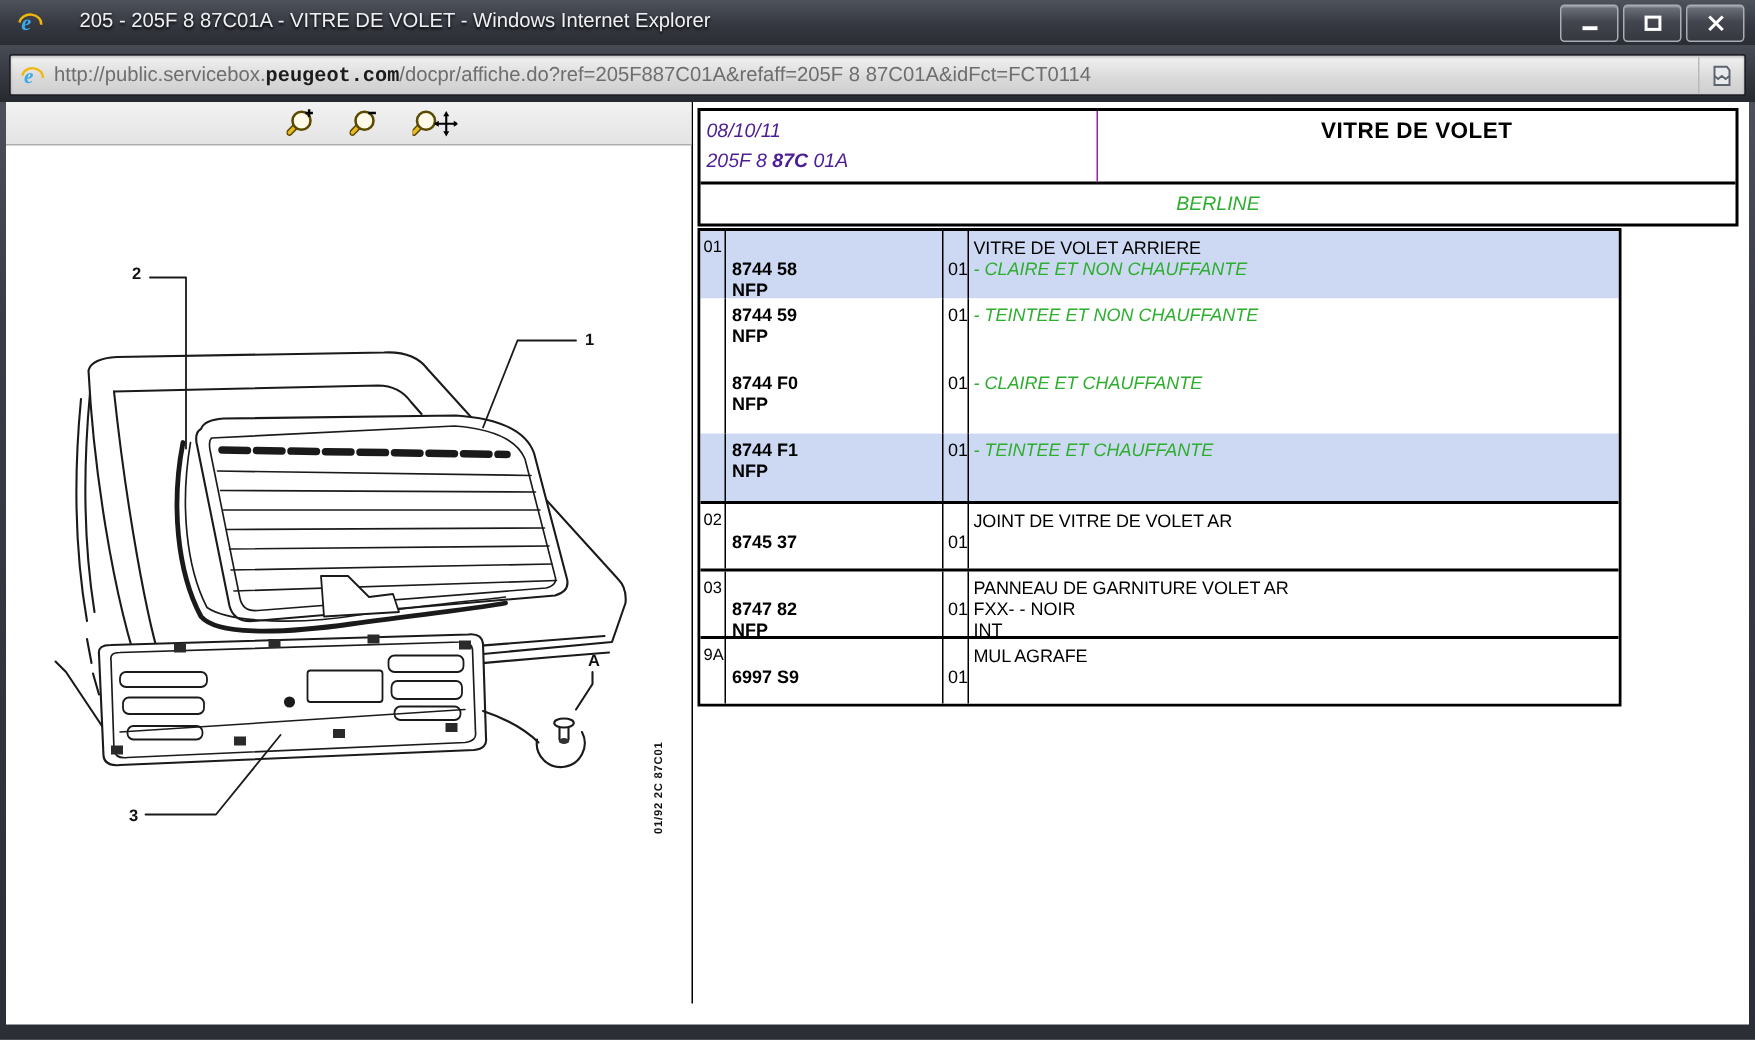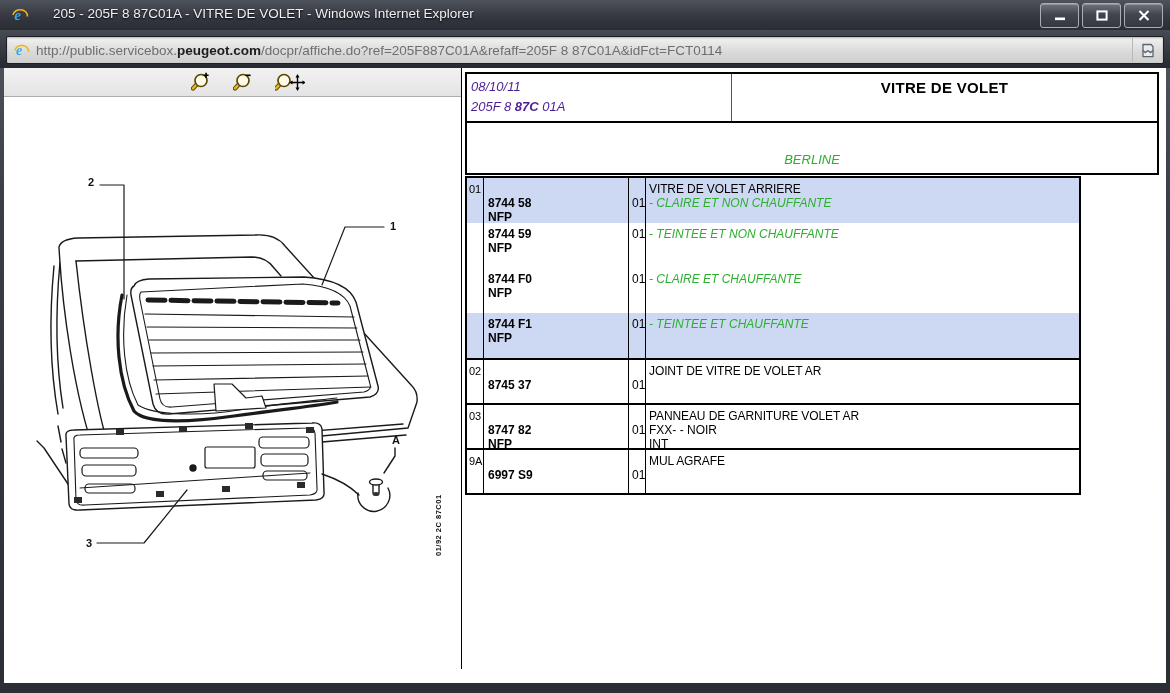--- a/index.html
+++ b/index.html
@@ -19,40 +19,40 @@
         display:flex;align-items:center;justify-content:center;}
   
   .addressbar{position:absolute;top:30px;left:0;right:0;height:38px;
               background:linear-gradient(#474b54,#30333a 70%,#262930);}
   .urlfield{position:absolute;left:6px;right:6px;top:6px;height:26px;
             border:1px solid #1d1f24;border-radius:2px;
             background:linear-gradient(#f2f2f2,#d9d9d9 60%,#cfcfcf);
             display:flex;align-items:center;box-shadow:inset 0 1px 2px rgba(0,0,0,.25);}
   .urlfield .favicon{width:17px;height:17px;margin:0 6px 0 6px;flex:0 0 auto;}
   .urltext{font-size:13.5px;color:#6e6e6e;white-space:nowrap;overflow:hidden;flex:1 1 auto;}
-  .urltext .domain{color:#1c1c1c;font-weight:bold;}
+  .urltext .domain{color:#1c1c1c;font-weight:bold;font-family:Liberation Mono, monospace;}
   .compat-btn{flex:0 0 auto;width:30px;height:24px;border-left:1px solid #b9b9b9;
               display:flex;align-items:center;justify-content:center;}
   
   .content{position:absolute;left:4px;right:4px;top:68px;bottom:10px;background:#fff;overflow:hidden;}
   .left-panel{position:absolute;left:0;top:0;width:457px;height:calc(100% - 14px);
               border-right:1px solid #000;background:#fff;}
   .toolbar{height:28px;background:linear-gradient(#f2f2f2,#e4e4e4);border-bottom:1px solid #adadad;
            display:flex;align-items:center;padding-left:183px;gap:12px;}
   .tbtn{width:30px;height:24px;display:flex;align-items:center;justify-content:center;cursor:pointer;}
   .diagram-wrap{position:absolute;left:0;right:0;top:28px;bottom:0;}
   
   .right-panel{position:absolute;left:458px;top:0;right:0;bottom:0;padding:4px 0 0 3px;}
   .htable{width:694px;border:2px solid #000;box-sizing:border-box;}
   .hrow1{display:grid;grid-template-columns:265px 1fr;border-bottom:2px solid #000;height:47px;}
   .hcell-ref{border-right:1px solid #a21caf;padding:3px 0 0 4px;font-size:13px;color:#4c1d95;line-height:20px;font-style:italic;}
   .hcell-ref b{font-weight:bold;}
   .hcell-title{display:flex;justify-content:center;padding-top:5px;
                font-size:15px;font-weight:bold;color:#000;letter-spacing:.3px;text-align:right;}
-  .hrow2{height:26px;text-align:center;font-size:13px;font-style:italic;color:#2eae2e;line-height:26px;margin-top:24px;}
+  .hrow2{height:26px;text-align:center;font-size:13px;font-style:italic;color:#2eae2e;line-height:26px;}
   .ptable{width:616px;border:2px solid #000;box-sizing:border-box;margin-top:1px;}
   .prow{display:grid;grid-template-columns:16px 145px 17px 1fr;height:45px;box-sizing:border-box;background:#fff;}
   .prow.block{border-top:2px solid #000;}
   .prow.hl{background:#cdd9f3;}
   .pcell{border-left:1px solid #000;box-sizing:border-box;padding-top:4px;overflow:hidden;}
   .pcell:first-child{border-left:none;}
   .ln{height:14px;line-height:14px;font-size:12px;color:#000;white-space:nowrap;}
   .c-group .ln{font-size:11px;padding-left:2px;}
   .c-part .ln{font-weight:bold;padding-left:4px;}
   .c-part .nfp{padding-right:2px;}

